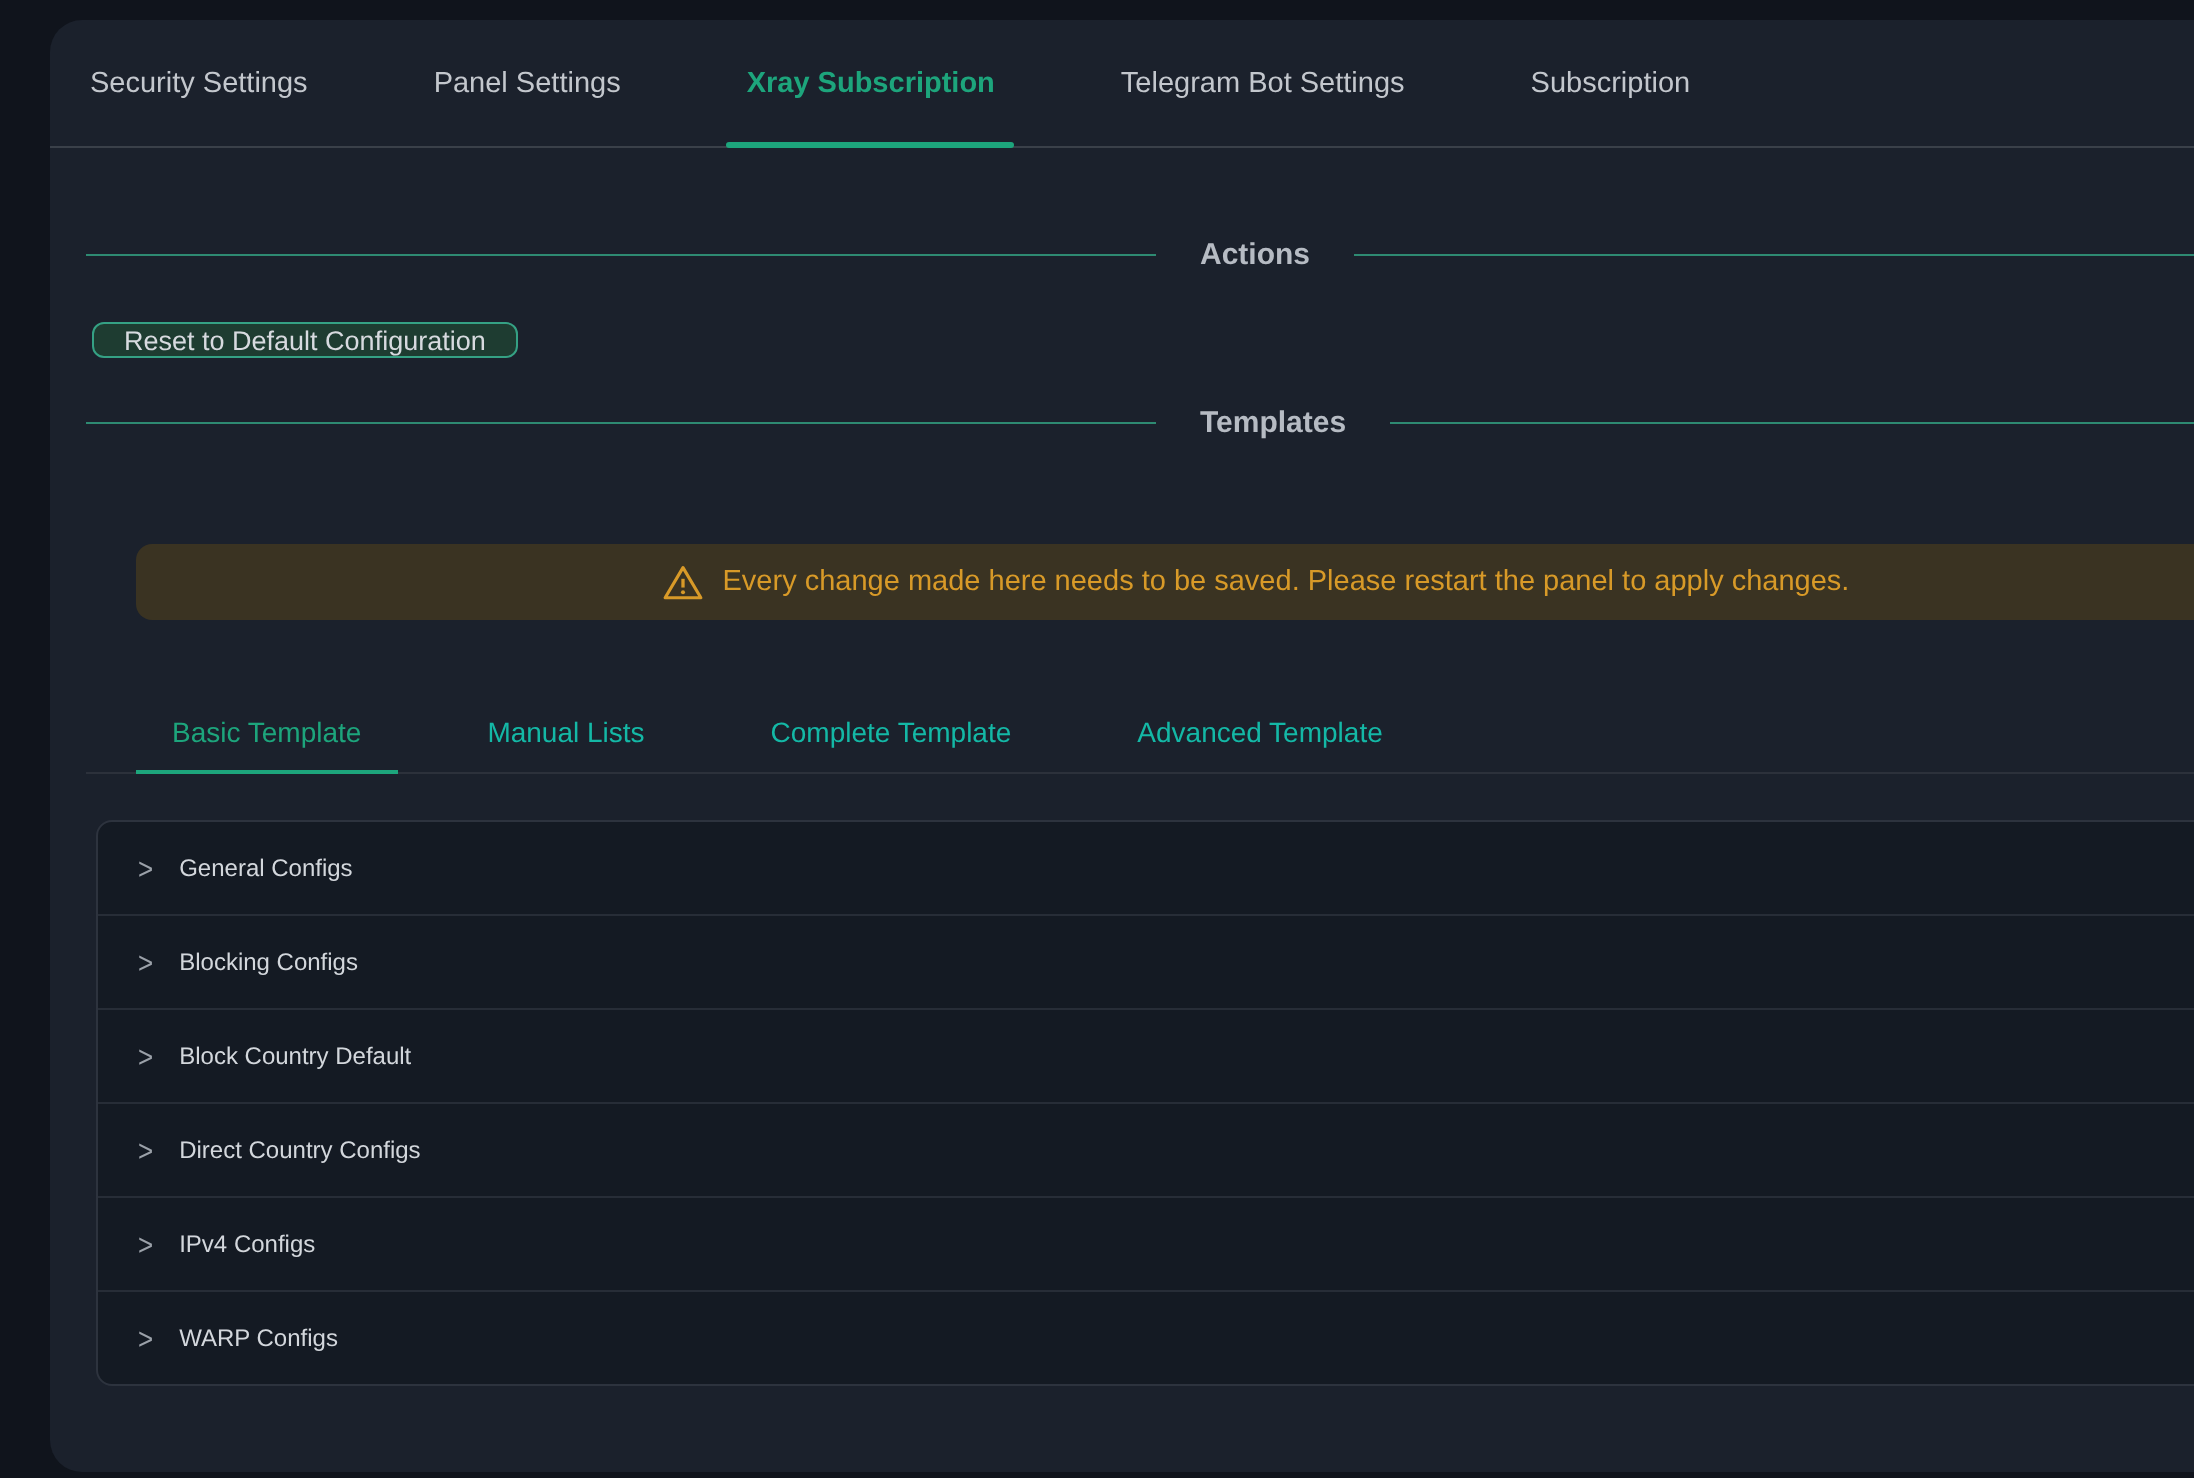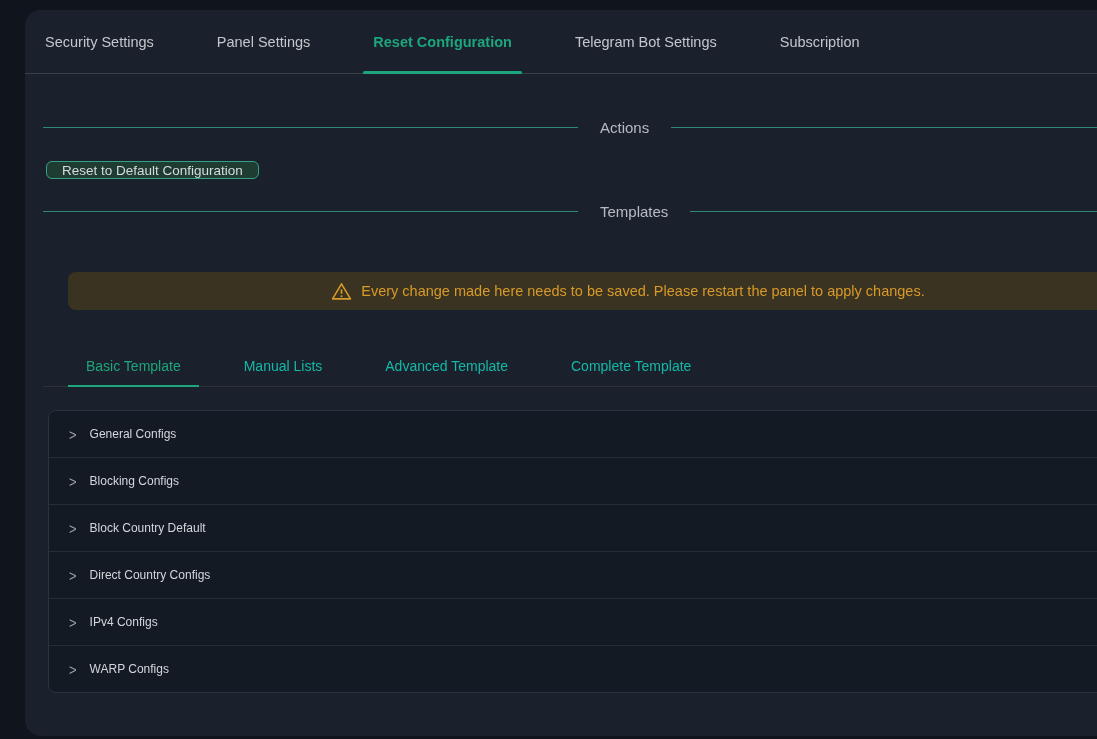--- a/index.html
+++ b/index.html
@@ -59,21 +59,21 @@
     height: 24px;
     margin-top: 41px;
   }
   .divider.second { margin-top: 20px; }
   .dline { height: 1px; background: #2e8a72; }
   .dline.left { width: 535px; }
   .dline.right { flex: 1; }
   .dlabel {
     margin: 0 22px;
     color: #b6bbc3;
-    font-weight: normal;
+    font-weight: bold;
     font-size: 15px;
     white-space: nowrap;
   }
   .reset-btn {
     margin-top: 22px;
     margin-left: 3px;
     height: 18px;
     padding: 0 15px;
     background: #1e3c31;
     border: 1px solid #35a184;
@@ -159,21 +159,21 @@
   }
 </style>
 </head>
 <body>
 
 <div class="card">
 
   <div class="tabbar">
     <div class="tab">Security Settings</div>
     <div class="tab">Panel Settings</div>
-    <div class="tab active">Reset Configuration</div>
+    <div class="tab active">Xray Subscription</div>
     <div class="tab">Telegram Bot Settings</div>
     <div class="tab">Subscription</div>
   </div>
 
   <div class="content">
 
     <div class="divider">
       <span class="dline left"></span>
       <span class="dlabel">Actions</span>
       <span class="dline right"></span>
@@ -194,22 +194,22 @@
           <line x1="12" y1="9.6" x2="12" y2="14.6" stroke="#d89a28" stroke-width="1.9"></line>
           <circle cx="12" cy="17.3" r="1.15" fill="#d89a28"></circle>
         </svg>
       </span>
       <span>Every change made here needs to be saved. Please restart the panel to apply changes.</span>
     </div>
 
     <div class="subtabs">
       <div class="subtab active">Basic Template</div>
       <div class="subtab">Manual Lists</div>
+      <div class="subtab">Complete Template</div>
       <div class="subtab">Advanced Template</div>
-      <div class="subtab">Complete Template</div>
     </div>
 
     <div class="collapse">
       <div class="c-row">
         <span class="chev">&gt;</span>
         <span class="c-label">General Configs</span>
       </div>
       <div class="c-row">
         <span class="chev">&gt;</span>
         <span class="c-label">Blocking Configs</span>

